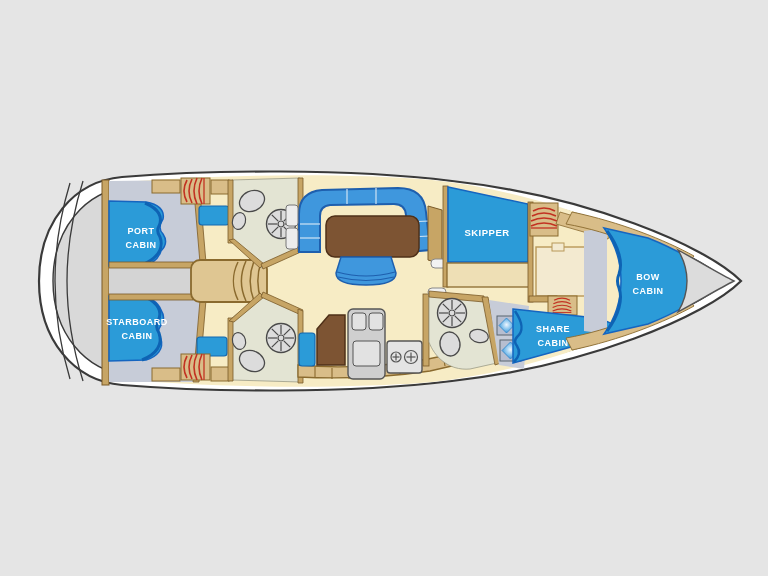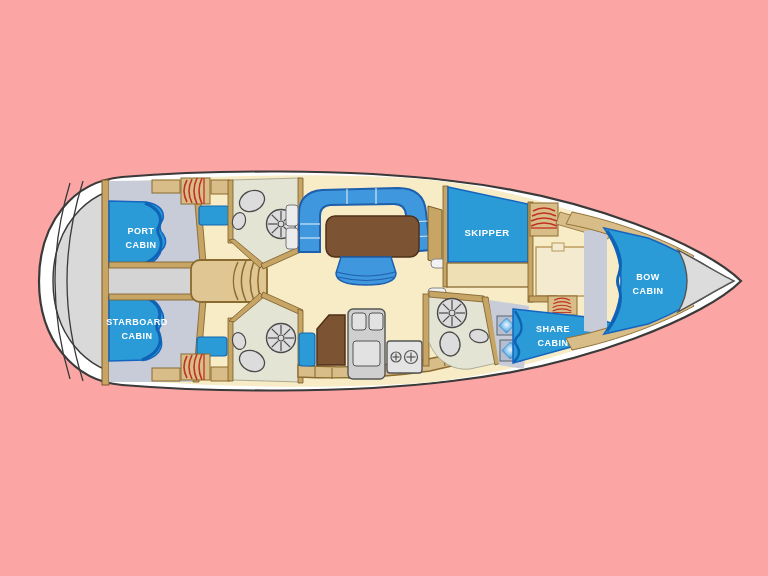--- a/index.html
+++ b/index.html
@@ -1,16 +1,16 @@
 <!DOCTYPE html>
 <html><head>
 <meta charset="utf-8">
 <style>
   html,body{margin:0;padding:0;background:#ffffff;}
-  .plan{position:relative;width:768px;height:576px;background:#fca5a5;overflow:hidden;}
+  .plan{position:relative;width:768px;height:576px;background:#e5e5e5;overflow:hidden;}
   .plan svg{position:absolute;left:0;top:0;}
   text.lbl{font-family:"Liberation Sans",sans-serif;font-weight:700;fill:#ffffff;
            text-anchor:middle;letter-spacing:.5px;}
   .s9{font-size:9px;} .s10{font-size:9.5px;}
 </style>
 </head>
 <body>
 
 <div class="plan">
 <svg width="768" height="576" viewBox="0 0 768 576">

